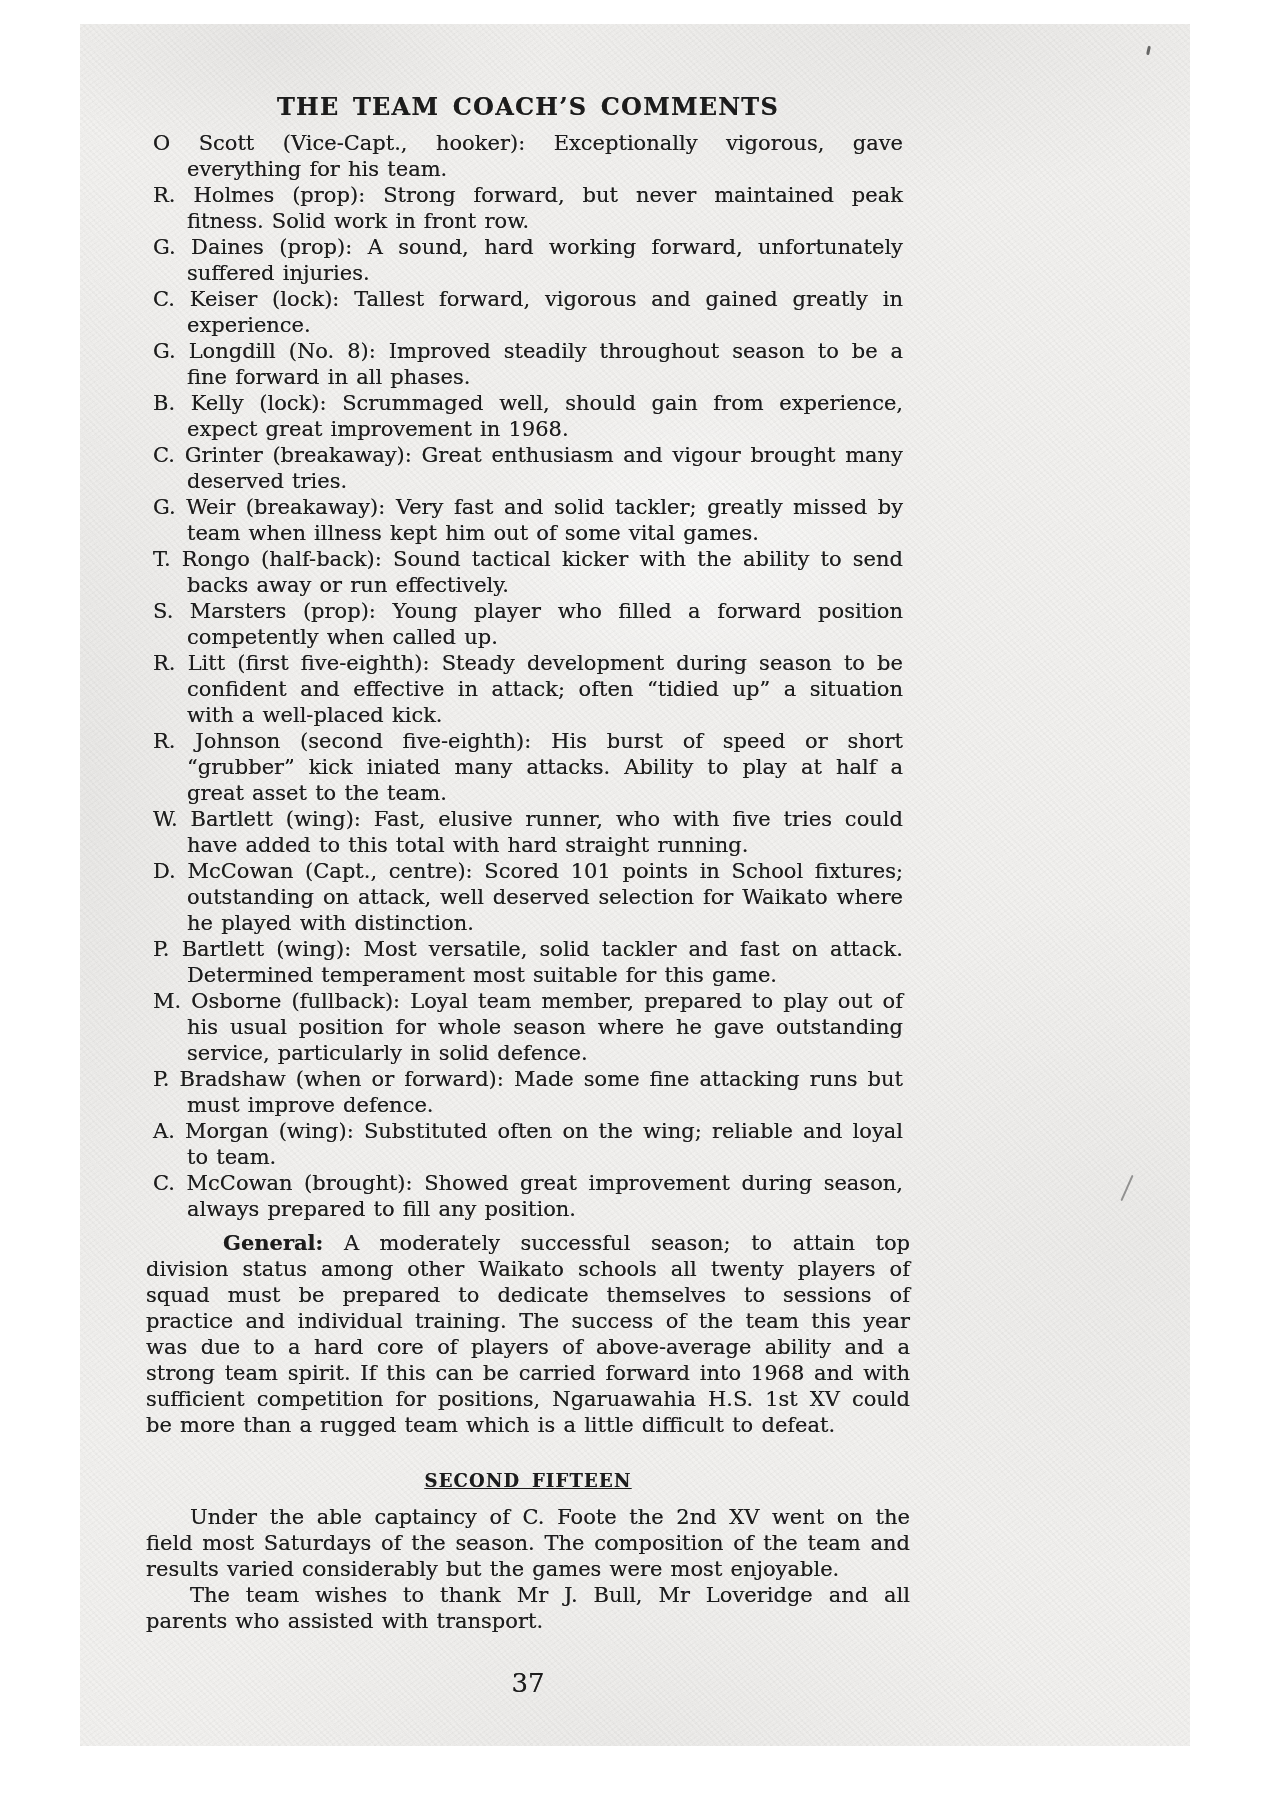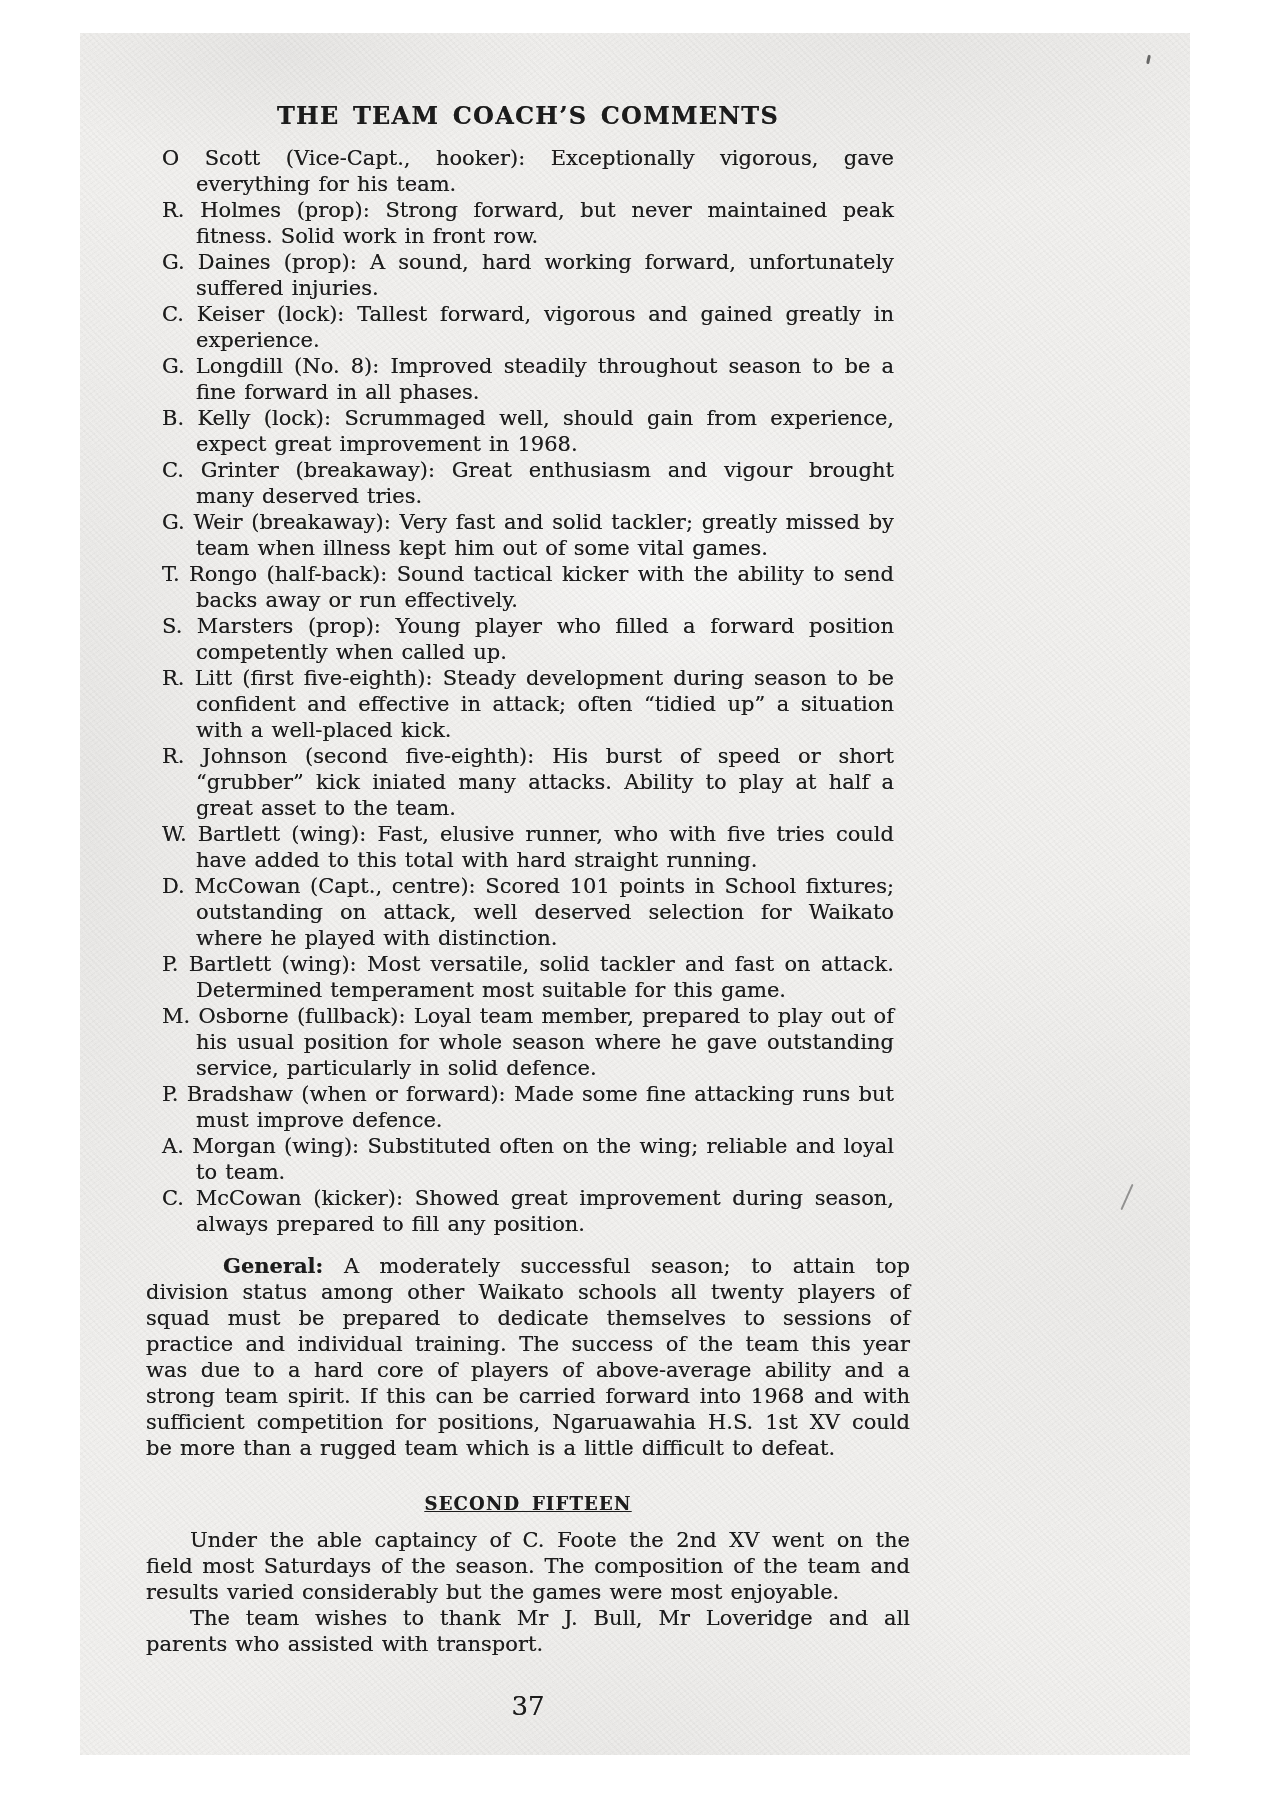--- a/index.html
+++ b/index.html
@@ -4,21 +4,21 @@
 <style>
   :root{
     --background:#ffffff;
     --paper:#f2f1ef;
     --ink:#1c1c1c;
   }
   html,body{margin:0;padding:0;}
   body{background:var(--background);font-family:"DejaVu Serif", serif;color:var(--ink);}
   .page{position:relative;width:1272px;height:1800px;background:var(--background);overflow:hidden;}
   .paper{
-    position:absolute;left:80px;top:33px;width:1110px;height:1722px;
+    position:absolute;left:80px;top:24px;width:1110px;height:1722px;
     background-color:var(--paper);
     background-image:
       radial-gradient(ellipse 420px 180px at 18% 1%, rgba(90,90,90,0.07), transparent 65%),
       radial-gradient(ellipse 700px 260px at 75% 0%, rgba(90,90,90,0.06), transparent 65%),
       radial-gradient(ellipse 260px 900px at 1% 45%, rgba(90,90,90,0.06), transparent 70%),
       radial-gradient(ellipse 500px 500px at 97% 70%, rgba(90,90,90,0.045), transparent 70%),
       radial-gradient(ellipse 600px 300px at 50% 100%, rgba(120,120,120,0.05), transparent 70%),
       radial-gradient(ellipse 300px 220px at 55% 30%, rgba(255,255,255,0.6), transparent 70%);
     overflow:hidden;
   }
@@ -36,21 +36,21 @@
     font-size:21px;line-height:26px;
     text-shadow:0 0 0.5px rgba(25,25,25,0.65);
     word-spacing:1.5px;
   }
   .heading{
     font-size:24px;line-height:26px;font-weight:bold;
     text-align:center;letter-spacing:1.2px;word-spacing:4px;
     margin:0 0 10px 0;
   }
   .heading.sf{margin:30px 0 10px 0;font-size:18px;text-decoration:underline;}
-  .entries{margin:16px;}
+  .entries{margin:7px;}
   .entry{
     margin:0;padding-left:34px;text-indent:-34px;
     text-align:justify;
   }
   .general{
     margin:8px 0 0 0;text-indent:44px;text-align:justify;
   }
   .general .glabel{font-weight:bold;margin-left:33px;}
   .sf-para{margin:0;text-indent:44px;text-align:justify;}
   .page-number{margin-top:36px;text-align:center;font-size:26px;}
@@ -100,21 +100,21 @@
   <p class="entry"><span>D.</span> <span>McCowan</span> <span>(Capt., centre):</span> <span>Scored 101 points in School fixtures; outstanding on attack, well deserved selection for Waikato where he played with distinction.</span></p>
 
   <p class="entry"><span>P.</span> <span>Bartlett</span> <span>(wing):</span> <span>Most versatile, solid tackler and fast on attack. Determined temperament most suitable for this game.</span></p>
 
   <p class="entry"><span>M.</span> <span>Osborne</span> <span>(fullback):</span> <span>Loyal team member, prepared to play out of his usual position for whole season where he gave outstanding service, particularly in solid defence.</span></p>
 
   <p class="entry"><span>P.</span> <span>Bradshaw</span> <span>(when or forward):</span> <span>Made some fine attacking runs but must improve defence.</span></p>
 
   <p class="entry"><span>A.</span> <span>Morgan</span> <span>(wing):</span> <span>Substituted often on the wing; reliable and loyal to team.</span></p>
 
-  <p class="entry"><span>C.</span> <span>McCowan</span> <span>(kicker):</span> <span>Showed great improvement during season, always prepared to fill any position.</span></p>
+  <p class="entry"><span>C.</span> <span>McCowan</span> <span>(brought):</span> <span>Showed great improvement during season, always prepared to fill any position.</span></p>
 </div>
 
         <p class="general"><b class="glabel">General:</b> <span>A moderately successful season; to attain top division status among other Waikato schools all twenty players of squad must be prepared to dedicate themselves to sessions of practice and individual training. The success of the team this year was due to a hard core of players of above-average ability and a strong team spirit. If this can be carried forward into 1968 and with sufficient competition for positions, Ngaruawahia H.S. 1st XV could be more than a rugged team which is a little difficult to defeat.</span></p>
       </section>
 
       <section>
         <h2 class="heading sf">SECOND FIFTEEN</h2>
 
         <div>
   <p class="sf-para">Under the able captaincy of C. Foote the 2nd XV went on the field most Saturdays of the season. The composition of the team and results varied considerably but the games were most enjoyable.</p>

